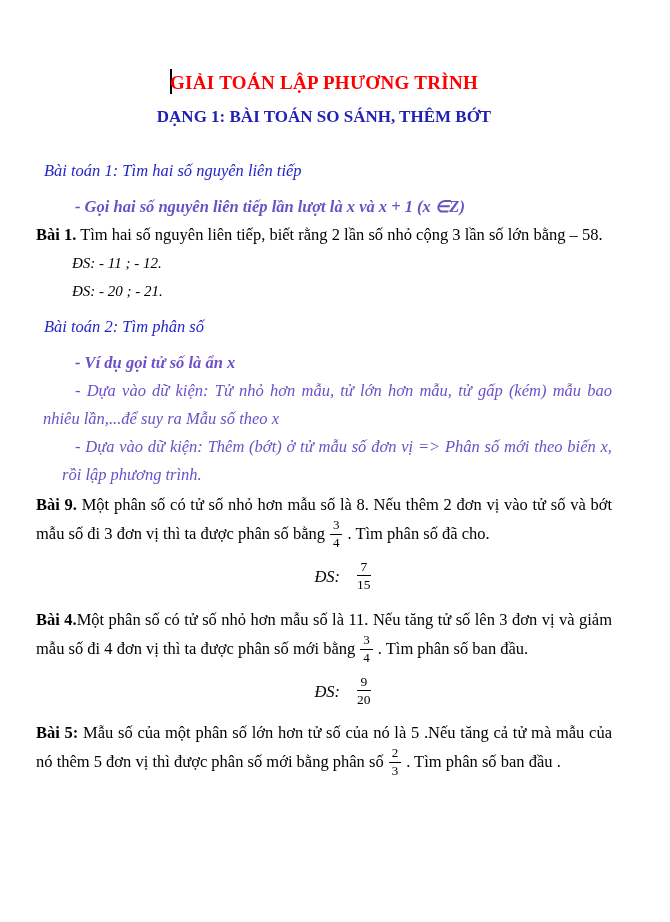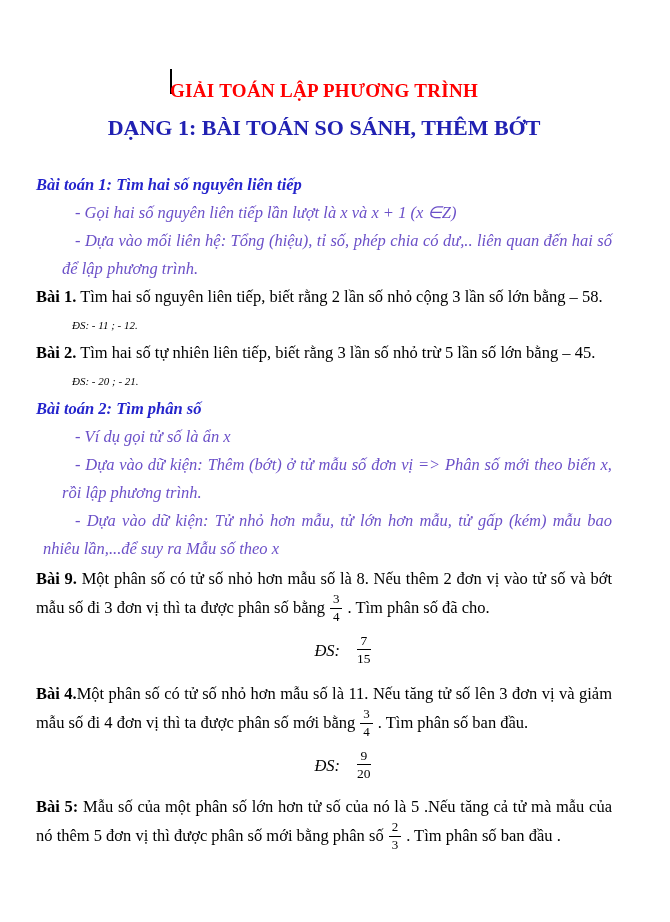--- a/index.html
+++ b/index.html
@@ -4,54 +4,54 @@
 <style>
   html, body { margin:0; padding:0; }
   body {
     width:670px; height:922px;
     background:#ffffff;
     font-family:"Liberation Serif", serif;
     color:#000;
     position:relative;
     overflow:hidden;
   }
-  .doc { position:absolute; left:36px; top:80px; width:576px; }
+  .doc { position:absolute; left:36px; top:72px; width:576px; }
 
   .title {
     text-align:center; color:#ff0000;
     font-size:19px; font-weight:bold;
     margin:0 0 13px 0; letter-spacing:.3px;
   }
   .subtitle {
     text-align:center; color:#2121b2;
-    font-size:22px; font-weight:bold; margin:0;
+    font-size:17px; font-weight:bold; margin:0;
   }
 
   .sec-heading {
-    color:#2424cc; font-style:italic; font-weight:bold;
-    font-size:16.5px; line-height:28px; margin:0;
+    color:#2424cc; font-style:italic; font-weight:normal;
+    font-size:16.5px; line-height:28px; margin:8px;
   }
   .mt30 { margin-top:30px; }
 
   .guide {
     color:#6b50c8; font-style:italic;
     font-size:16.5px; line-height:28px; margin:0;
     text-align:justify;
   }
-  .guide.simple { text-align:left; text-indent:39px; }
+  .guide.simple { text-align:left; text-indent:39px;font-weight:bold; }
   .guide.hang-a { margin-left:26px; text-indent:13px; }
   .guide.hang-b { margin-left:7px;  text-indent:32px; }
 
   .problem {
     font-size:16.5px; line-height:28px; margin:0;
     text-align:justify;
   }
   .problem .label { font-weight:bold; }
   .answer {
-    font-style:italic; font-size:11px; line-height:28px;
+    font-style:italic; font-size:15px; line-height:28px;
     margin:0 0 0 36px;
   }
 
   .frac {
     display:inline-block; vertical-align:middle; text-align:center;
     font-style:normal; font-size:13px; line-height:1.15;
     margin:0 5px; transform:translateY(-1px);
   }
   .frac .num { display:block; border-bottom:1px solid #000; padding:0 3px 1px; }
   .frac .den { display:block; padding-top:1px; }
@@ -77,32 +77,30 @@
 
 <div class="cursor"></div>
 
 <div class="doc">
 
   <h1 class="title">GIẢI TOÁN LẬP PHƯƠNG TRÌNH</h1>
   <h2 class="subtitle">DẠNG 1: BÀI TOÁN SO SÁNH, THÊM BỚT</h2>
 
   <p class="sec-heading mt30">Bài toán 1: Tìm hai số nguyên liên tiếp</p>
   <p class="guide simple">- Gọi hai số nguyên liên tiếp lần lượt là x và x + 1 (x ∈Z)</p>
-  <p class="guide hang-a">- Dựa vào mối liên hệ: Tổng (hiệu), tỉ số, phép chia có dư,.. liên quan đến hai số để lập phương trình.</p>
 
   <p class="problem"><span class="label">Bài 1.</span> <span>Tìm hai số nguyên liên tiếp, biết rằng 2 lần số nhỏ cộng 3 lần số lớn bằng – 58.</span></p>
   <p class="answer">ĐS: - 11 ; - 12.</p>
 
-  <p class="problem"><span class="label">Bài 2.</span> <span>Tìm hai số tự nhiên liên tiếp, biết rằng 3 lần số nhỏ trừ 5 lần số lớn bằng – 45.</span></p>
   <p class="answer">ĐS: - 20 ; - 21.</p>
 
   <p class="sec-heading">Bài toán 2: Tìm phân số</p>
   <p class="guide simple">- Ví dụ gọi tử số là ẩn x</p>
+  <p class="guide hang-b">- Dựa vào dữ kiện: Tử nhỏ hơn mẫu, tử lớn hơn mẫu, tử gấp (kém) mẫu bao nhiêu lần,...để suy ra Mẫu số theo x</p>
   <p class="guide hang-a">- Dựa vào dữ kiện: Thêm (bớt) ở tử mẫu số đơn vị =&gt; Phân số mới theo biến x, rồi lập phương trình.</p>
-  <p class="guide hang-b">- Dựa vào dữ kiện: Tử nhỏ hơn mẫu, tử lớn hơn mẫu, tử gấp (kém) mẫu bao nhiêu lần,...để suy ra Mẫu số theo x</p>
 
   <p class="problem mt2"><span class="label">Bài 9.</span> <span>Một phân số có tử số nhỏ hơn mẫu số là 8. Nếu thêm 2 đơn vị vào tử số và bớt mẫu số đi 3 đơn vị thì ta được phân số bằng</span><span class="frac"><span class="num">3</span><span class="den">4</span></span><span>. Tìm phân số đã cho.</span></p>
   <div class="answer-frac">
       <span class="ds">ĐS:</span>
       <span class="frac">
         <span class="num">7</span>
         <span class="den">15</span>
       </span>
     </div>
 

